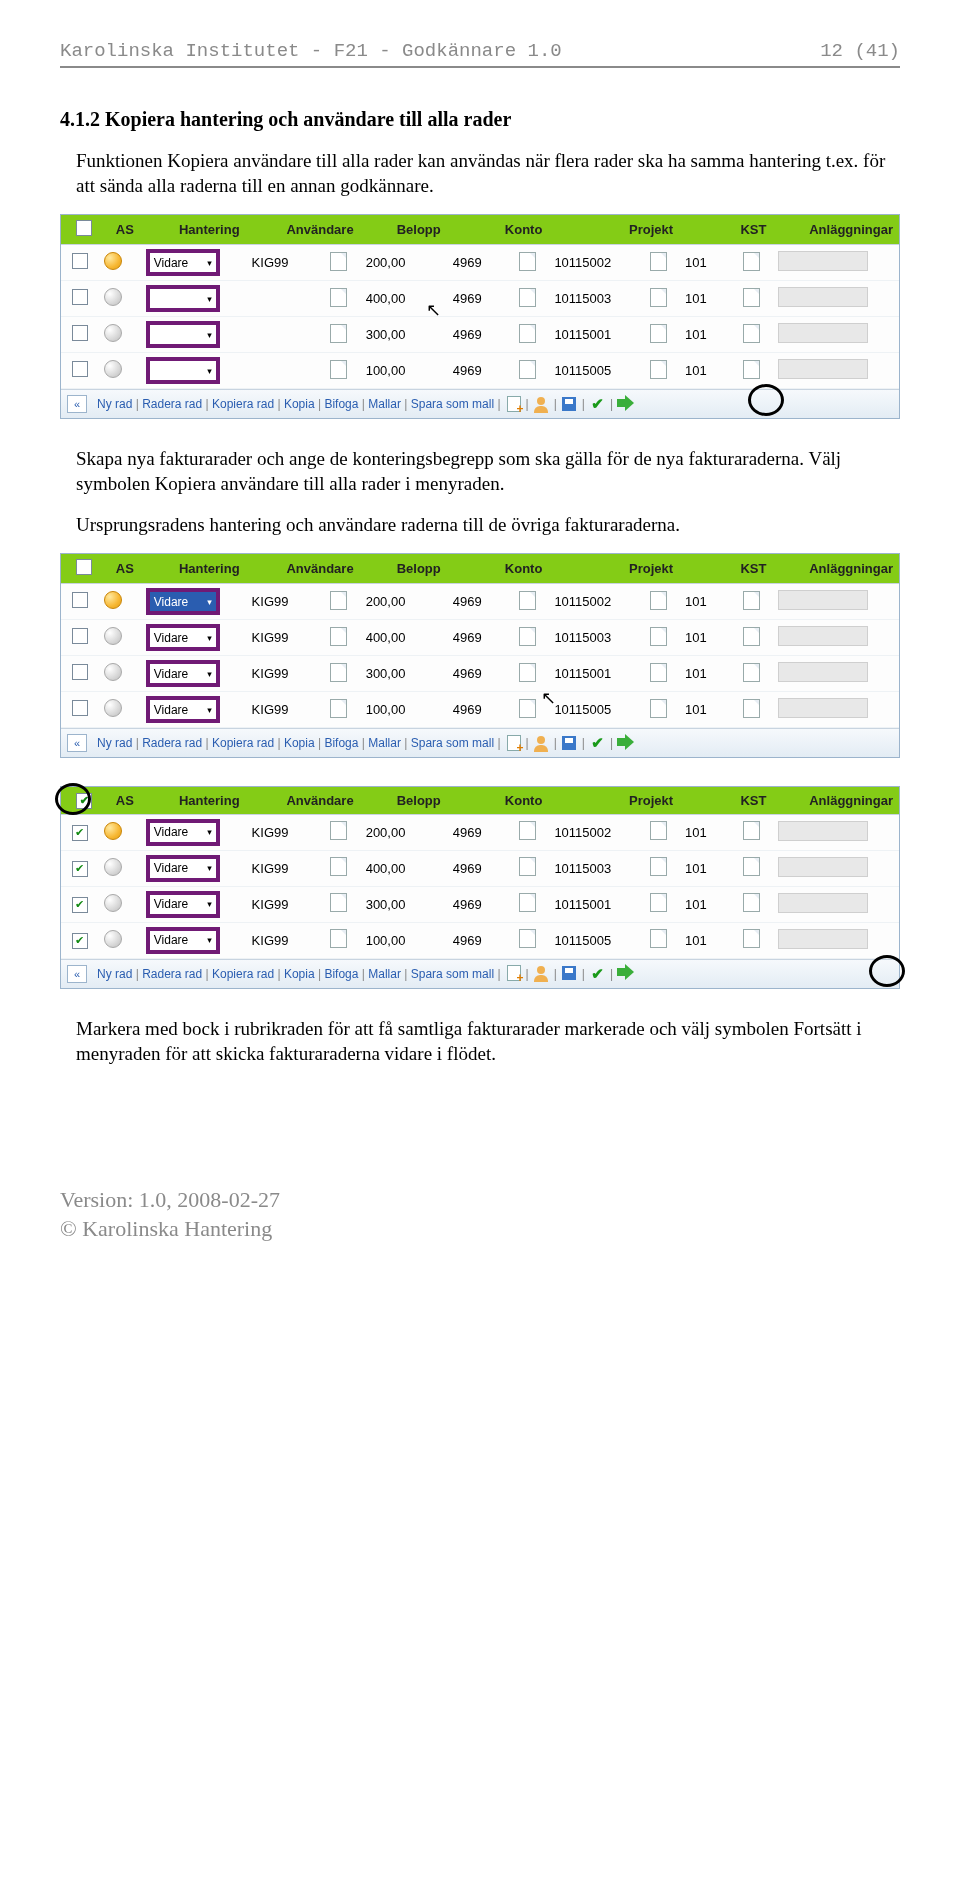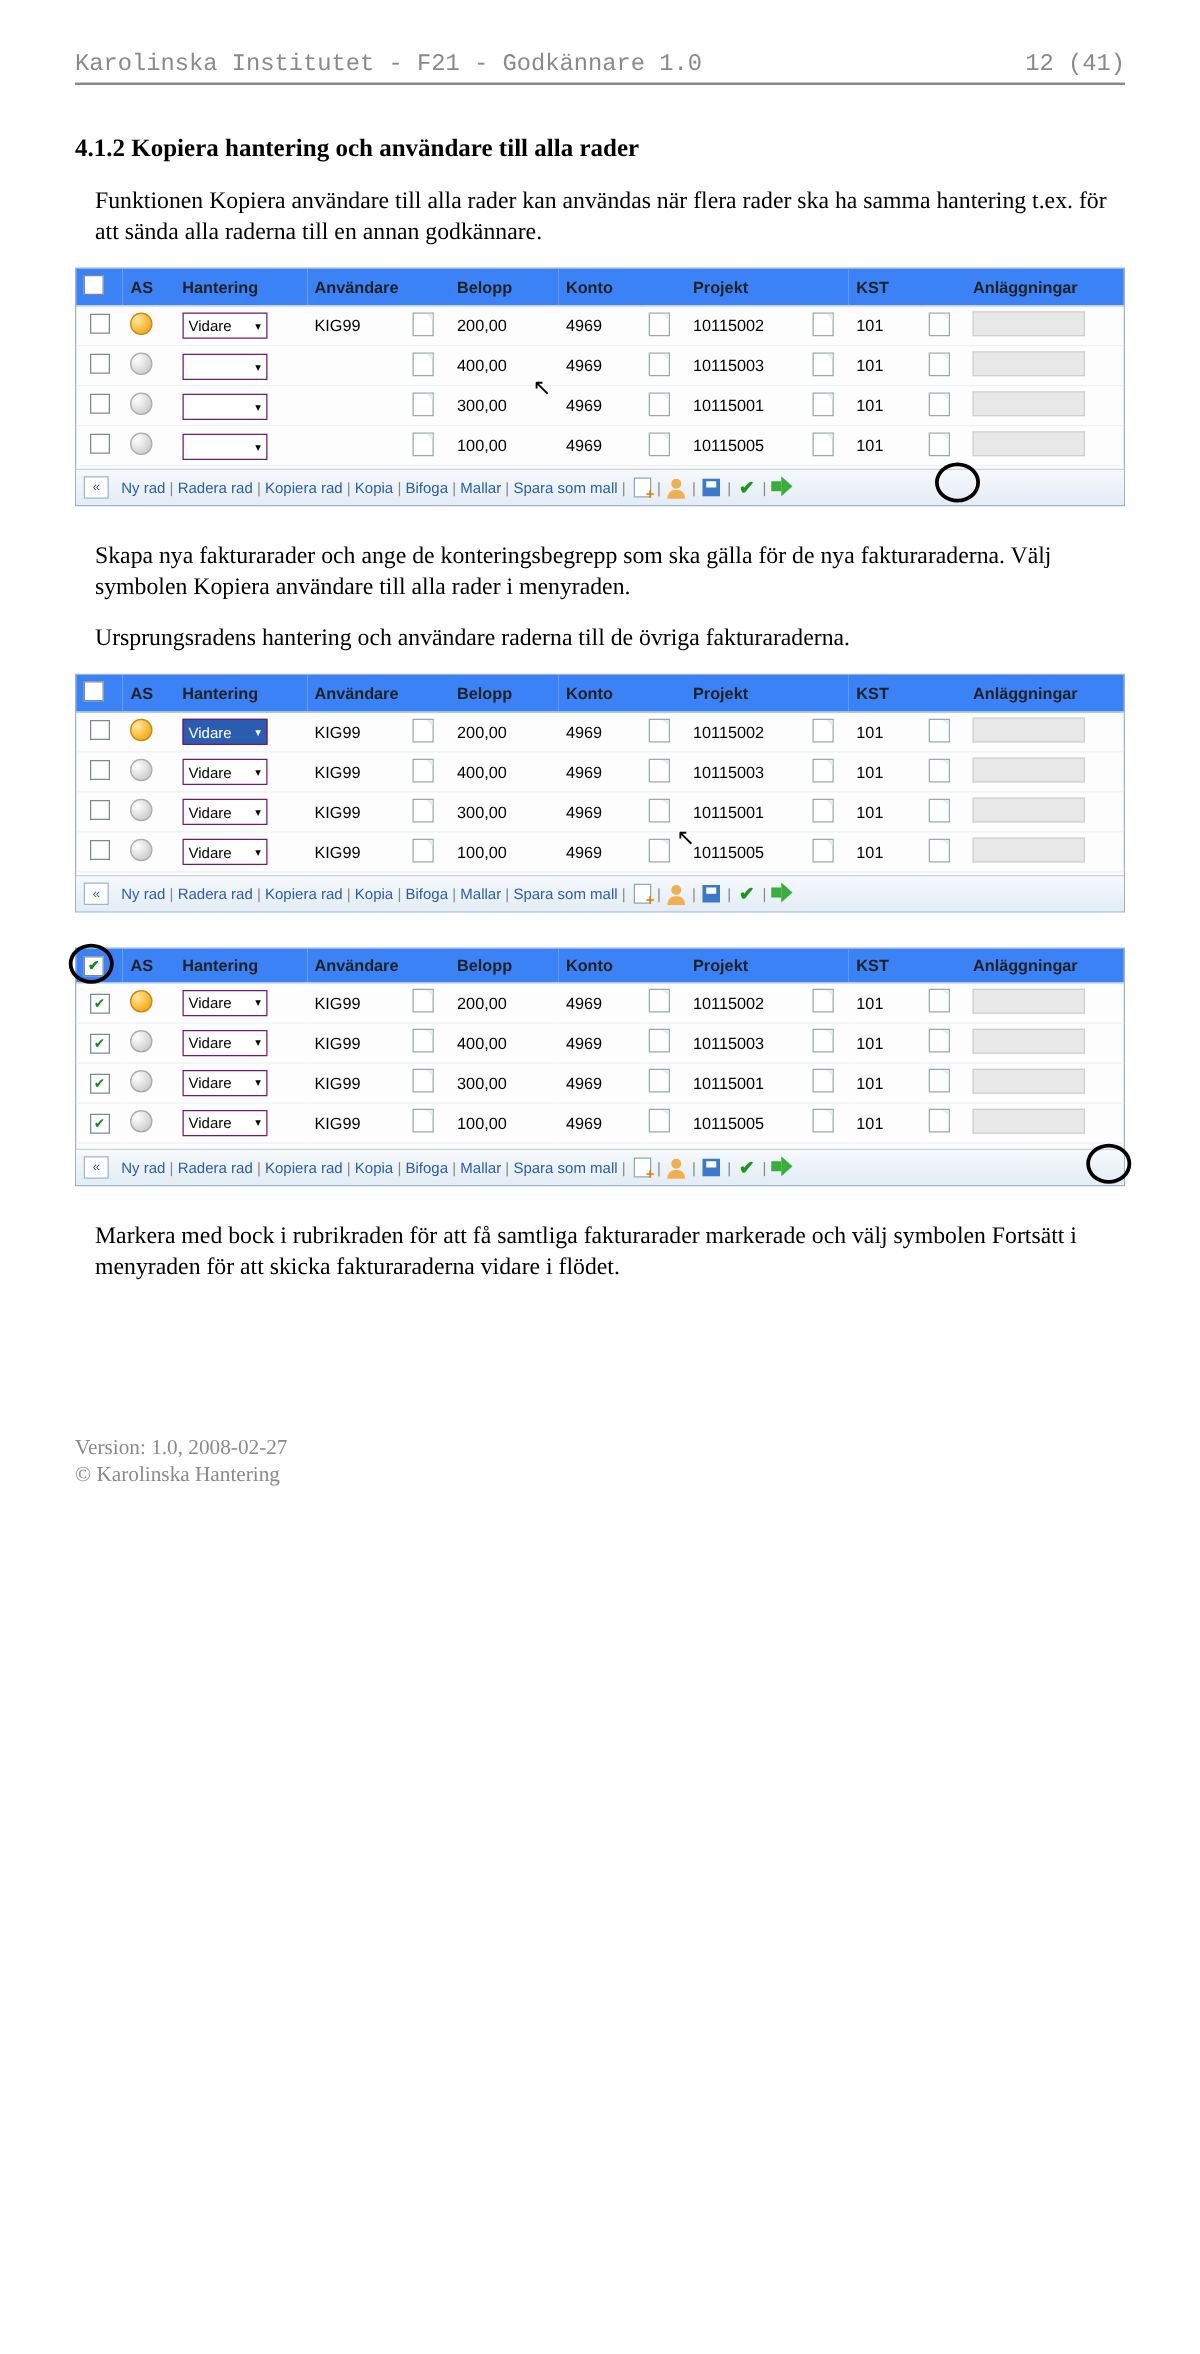--- a/index.html
+++ b/index.html
@@ -36,22 +36,22 @@
     margin: 14px 0 28px 0;
     position: relative;
     padding-bottom: 0;
   }
   .table-wrap { min-height: 160px; }
   .table-area table {
     width: 100%;
     border-collapse: collapse;
   }
   .table-area th {
-    background: #3b82f6;
-    text-align: left;
+    background: #84cc16;
+    text-align: right;
     font-weight: bold;
     padding: 5px 6px;
     border-bottom: 1px solid #c8d4e0;
     font-size: 13px;
     color: #222;
   }
   .table-area td {
     padding: 4px 6px;
     border-bottom: 1px solid #eef2f5;
     vertical-align: middle;
@@ -69,21 +69,21 @@
     display: inline-block;
     background: radial-gradient(circle at 30% 30%, #fff, #d8d8d8 60%, #bcbcbc);
     border: 1px solid #aaa;
   }
   .status-dot.orange {
     background: radial-gradient(circle at 30% 30%, #ffe9a0, #f7b733 60%, #e09e12);
     border-color: #c9860b;
   }
   .sel {
     display: inline-flex; align-items: center;
-    border: 1px solid #701a75; background: #fff;
+    border: 4px solid #701a75; background: #fff;
     font-size: 12px; height: 19px; padding: 0 4px;
     min-width: 58px; justify-content: space-between;
   }
   .sel.selected { background: #2a5db0; color: #fff; }
   .sel .arrow { font-size: 9px; color: inherit; padding-left: 4px; }
   .docicon {
     width: 15px; height: 17px; display: inline-block;
     border: 1px solid #9aa; background: #fff; position: relative;
   }
   .docicon:after {
@@ -143,21 +143,21 @@
     border: 3px solid #000;
     border-radius: 50%;
     width: 30px; height: 26px;
     pointer-events: none;
   }
   .cursor-icon {
     position:absolute; font-size:18px; color:#000;
     pointer-events:none;
   }
   .footer {
-    color:#8a8a8a; font-size:17px; margin-top: 120px;
+    color:#8a8a8a; font-size:22px; margin-top: 120px;
     line-height: 1.3;
   }
 </style>
 </head>
 <body>
 
 <div class="header-line">
   <span>Karolinska Institutet - F21 - Godkännare 1.0</span>
   <span>12 (41)</span>
 </div>

